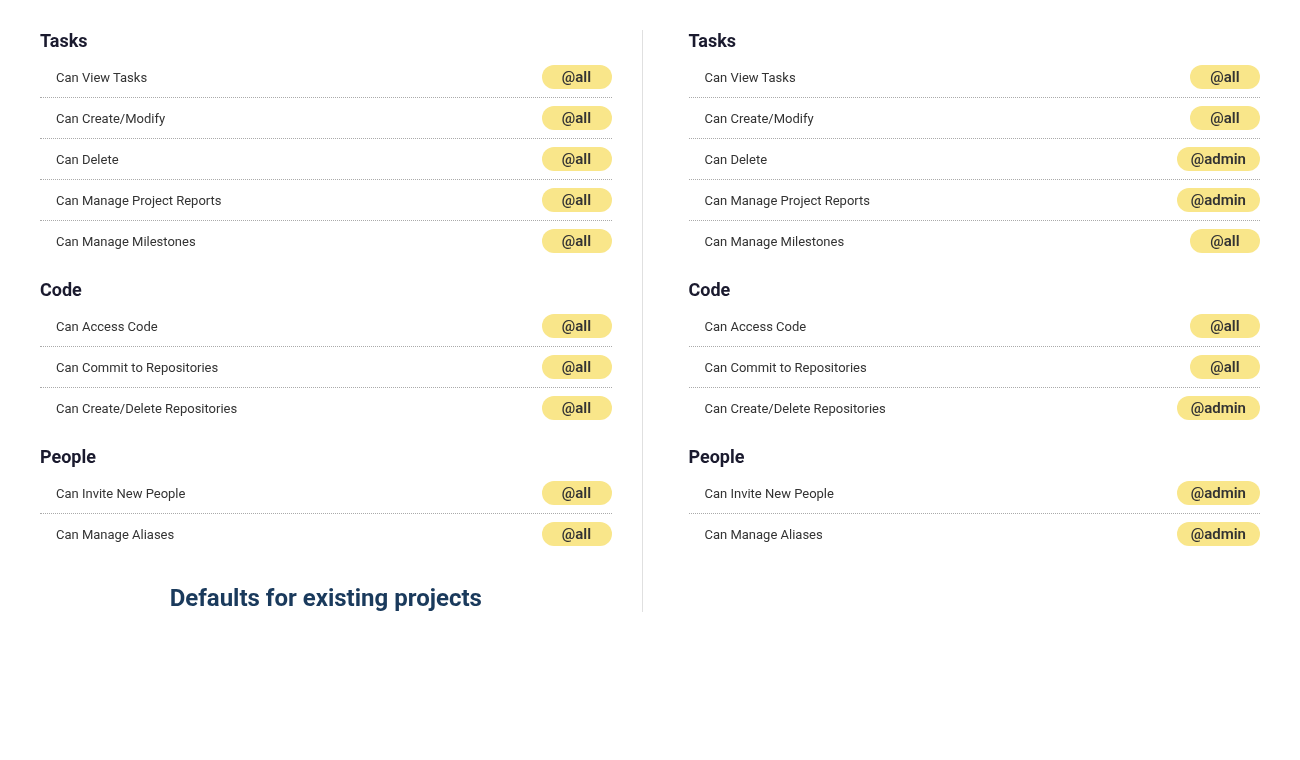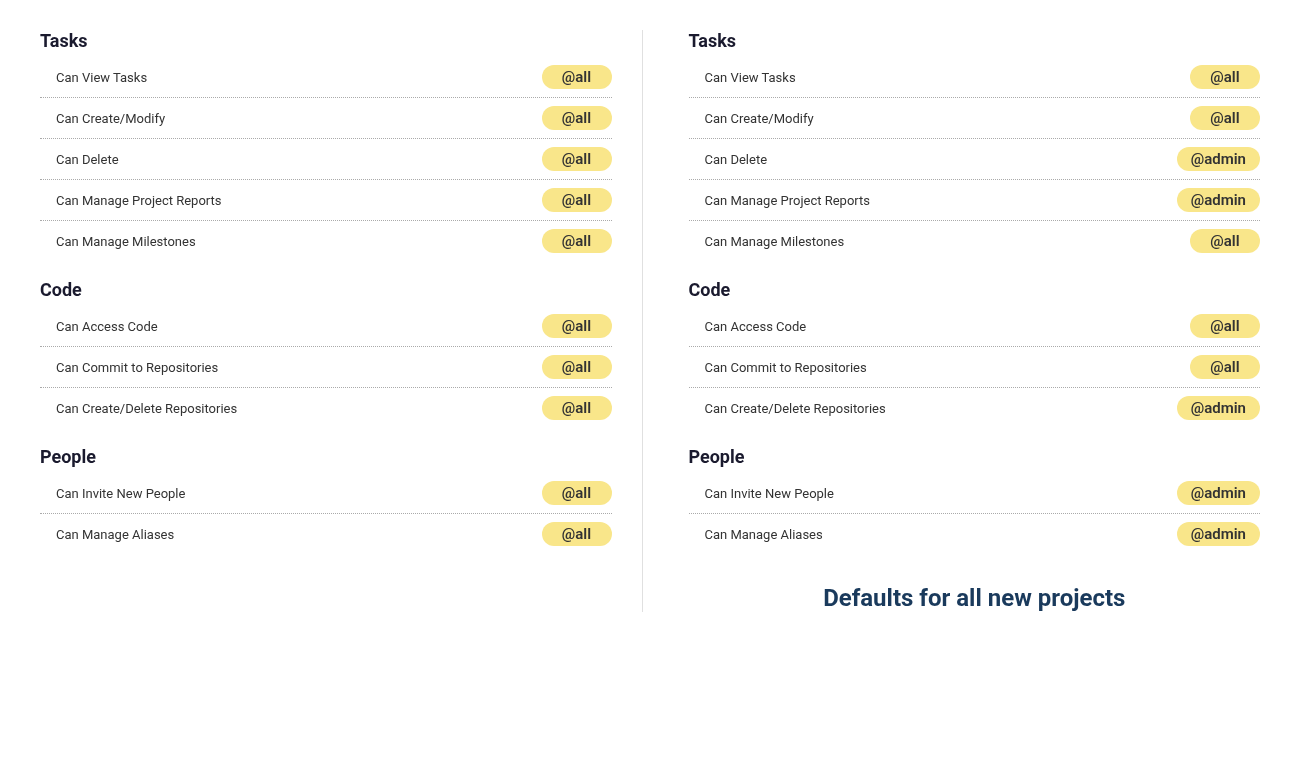--- a/index.html
+++ b/index.html
@@ -138,20 +138,21 @@
         <div class="section-title">People</div>
         <div class="permission-row">
           <span class="permission-label">Can Invite New People</span>
           <span class="badge badge-all">@all</span>
         </div>
         <div class="permission-row">
           <span class="permission-label">Can Manage Aliases</span>
           <span class="badge badge-all">@all</span>
         </div>
       </div>
+      <div class="footer-label">Defaults for existing projects</div>
     </div>
     <div class="column">
       <div class="section">
         <div class="section-title">Tasks</div>
         <div class="permission-row">
           <span class="permission-label">Can View Tasks</span>
           <span class="badge badge-all">@all</span>
         </div>
         <div class="permission-row">
           <span class="permission-label">Can Create/Modify</span>
@@ -189,15 +190,14 @@
         <div class="section-title">People</div>
         <div class="permission-row">
           <span class="permission-label">Can Invite New People</span>
           <span class="badge badge-all">@admin</span>
         </div>
         <div class="permission-row">
           <span class="permission-label">Can Manage Aliases</span>
           <span class="badge badge-all">@admin</span>
         </div>
       </div>
-      <div class="footer-label">Defaults for all new projects</div>
     </div>
   </div>
 
 </body></html>

